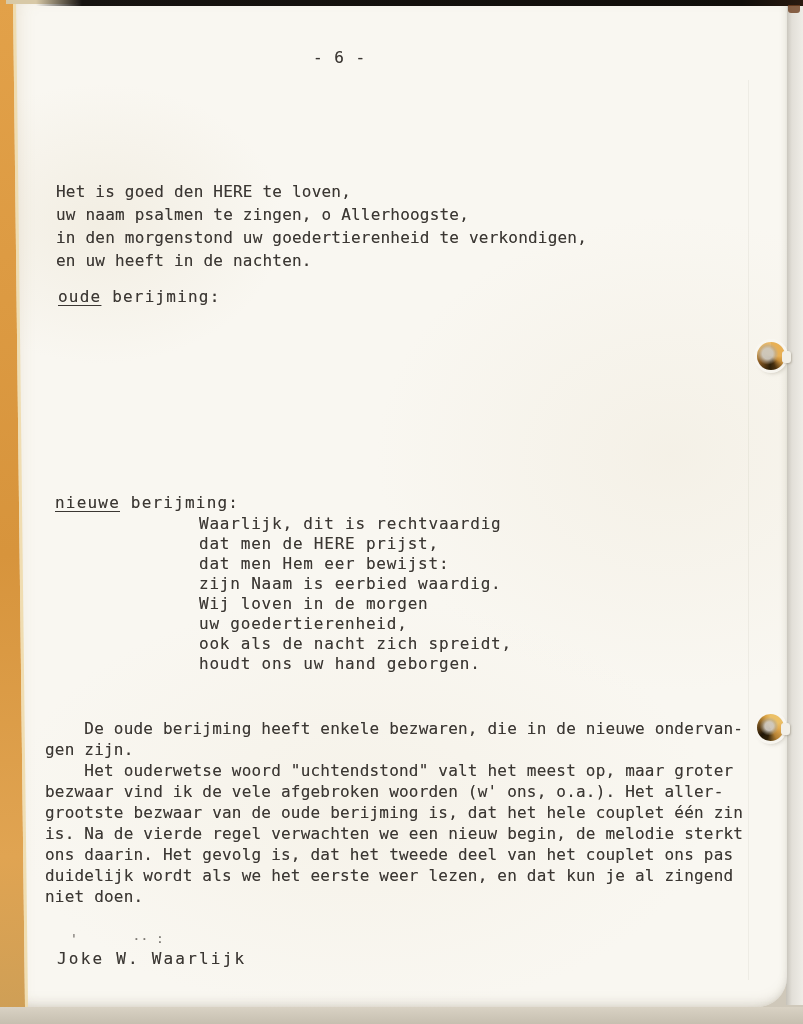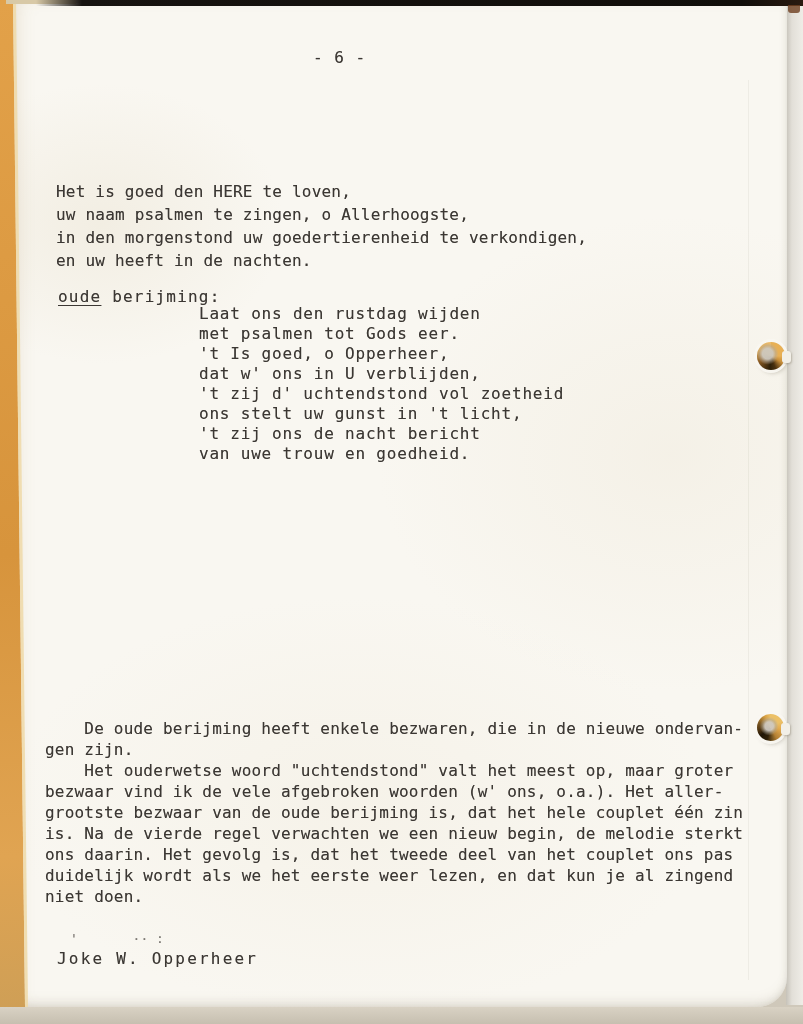--- a/index.html
+++ b/index.html
@@ -119,36 +119,37 @@
   <div class="rivet rivet-bottom"></div>
 
   <div class="txt pagenum">- 6 -</div>
 
   <div class="txt intro">Het is goed den HERE te loven,
 uw naam psalmen te zingen, o Allerhoogste,
 in den morgenstond uw goedertierenheid te verkondigen,
 en uw heeft in de nachten.</div>
 
   <div class="txt rhyme-label lbl-old"><span class="ul">oude</span><span> berijming:</span></div>
-  <div class="txt verse verse-old">Laat ons den rustdag wijden
-met psalmen tot Gods eer.
-'t Is goed, o Opperheer,
-dat w' ons in U verblijden,
-'t zij d' uchtendstond vol zoetheid
-ons stelt uw gunst in 't licht,
-'t zij ons de nacht bericht
-van uwe trouw en goedheid.</div>
 
+  <div class="txt rhyme-label lbl-new"><span class="ul">nieuwe</span><span> berijming:</span></div>
+  <div class="txt verse verse-new">Waarlijk, dit is rechtvaardig
+dat men de HERE prijst,
+dat men Hem eer bewijst:
+zijn Naam is eerbied waardig.
+Wij loven in de morgen
+uw goedertierenheid,
+ook als de nacht zich spreidt,
+houdt ons uw hand geborgen.</div>
 
   <div class="txt commentary">    De oude berijming heeft enkele bezwaren, die in de nieuwe ondervan-
 gen zijn.
     Het ouderwetse woord "uchtendstond" valt het meest op, maar groter
 bezwaar vind ik de vele afgebroken woorden (w' ons, o.a.). Het aller-
 grootste bezwaar van de oude berijming is, dat het hele couplet één zin
 is. Na de vierde regel verwachten we een nieuw begin, de melodie sterkt
 ons daarin. Het gevolg is, dat het tweede deel van het couplet ons pas
 duidelijk wordt als we het eerste weer lezen, en dat kun je al zingend
 niet doen.</div>
 
   <div class="txt marks">'       ·· :</div>
-  <div class="txt author">Joke W. Opperheer</div>
+  <div class="txt author">Joke W. Waarlijk</div>
 
 </div>
 
 </body></html>

